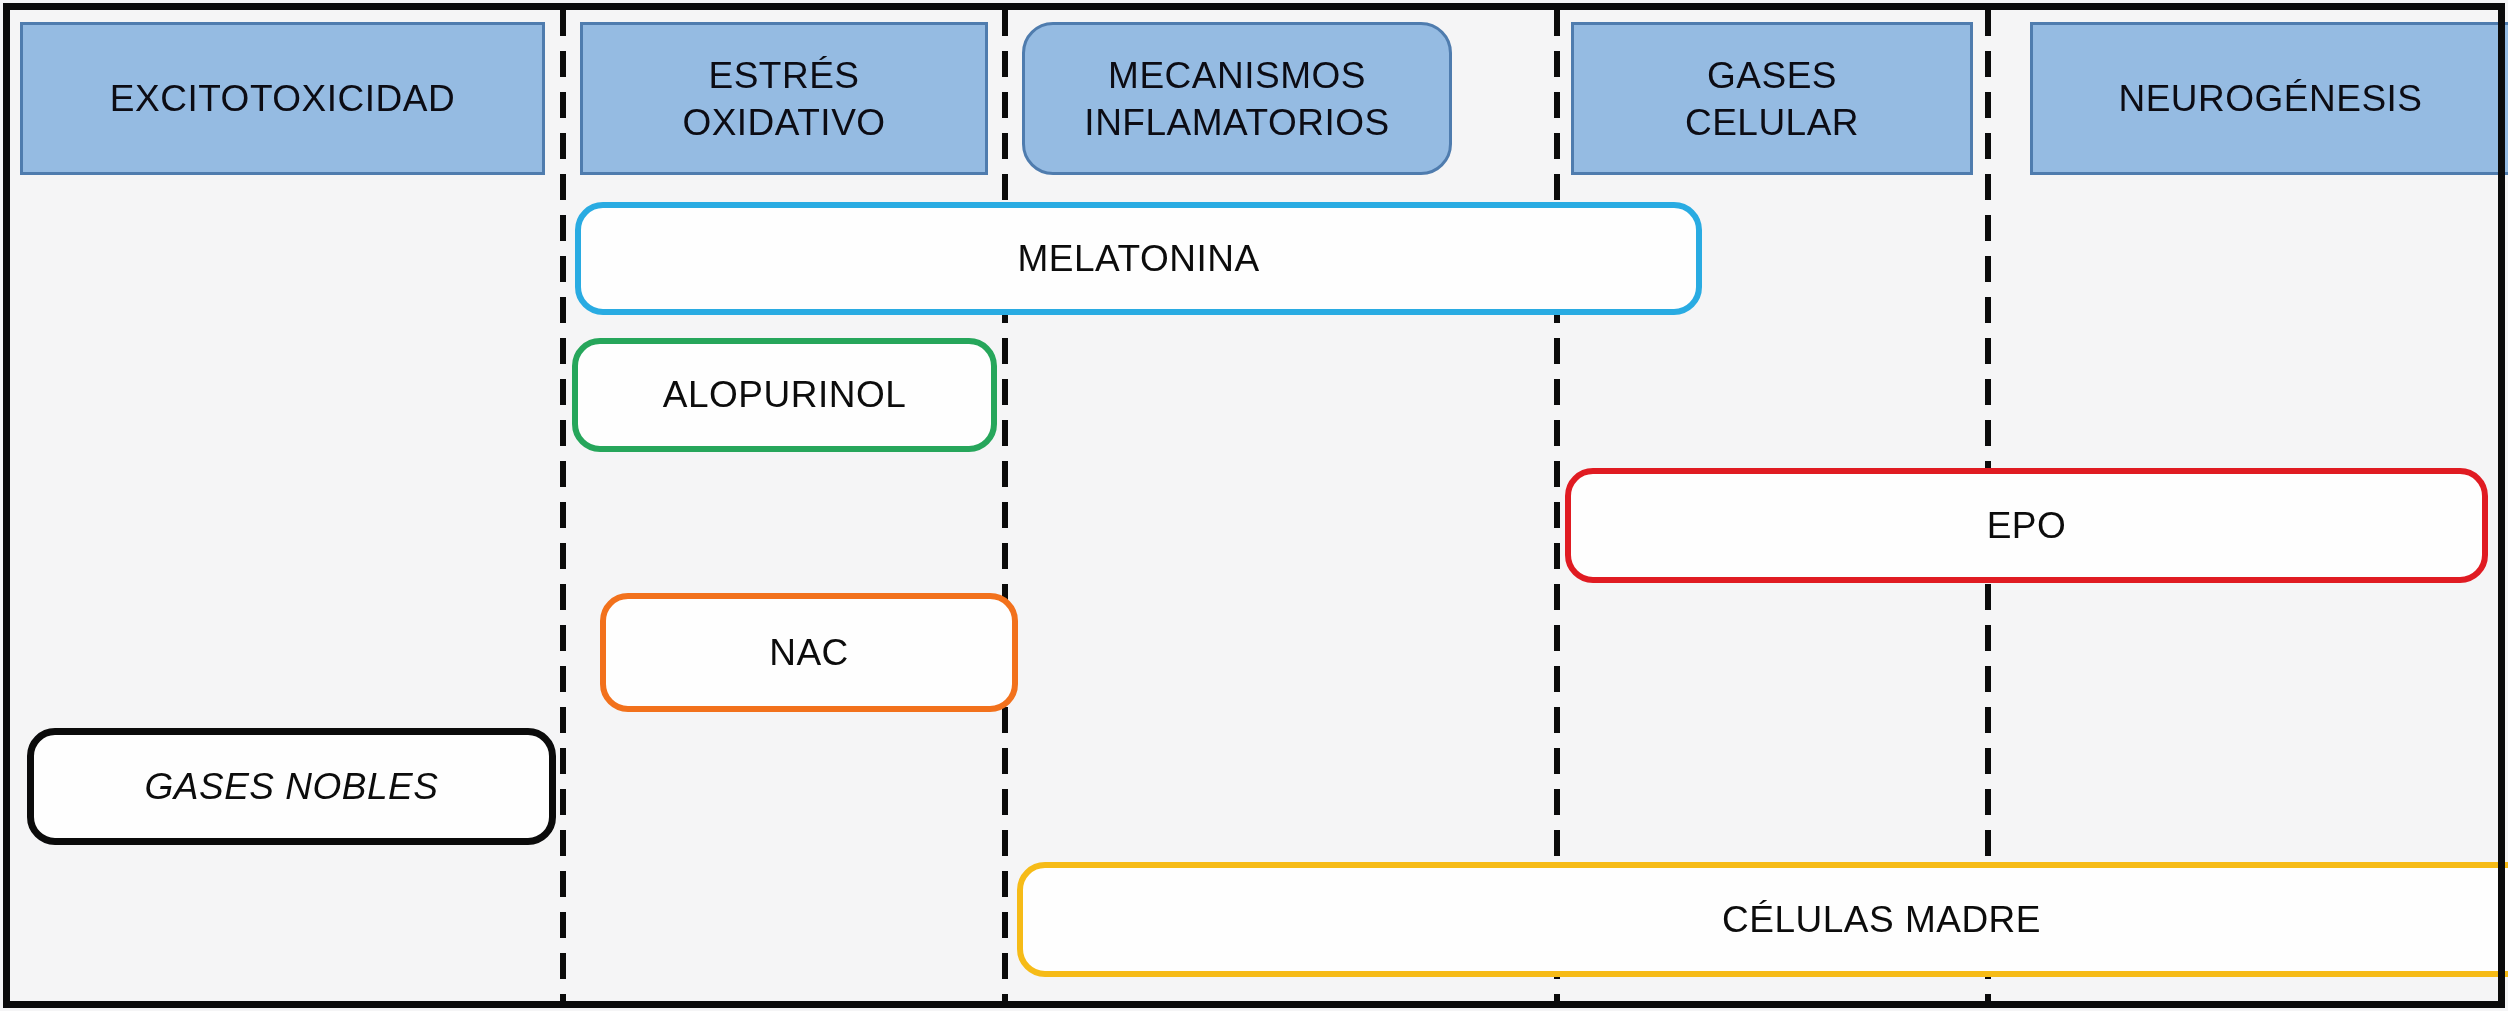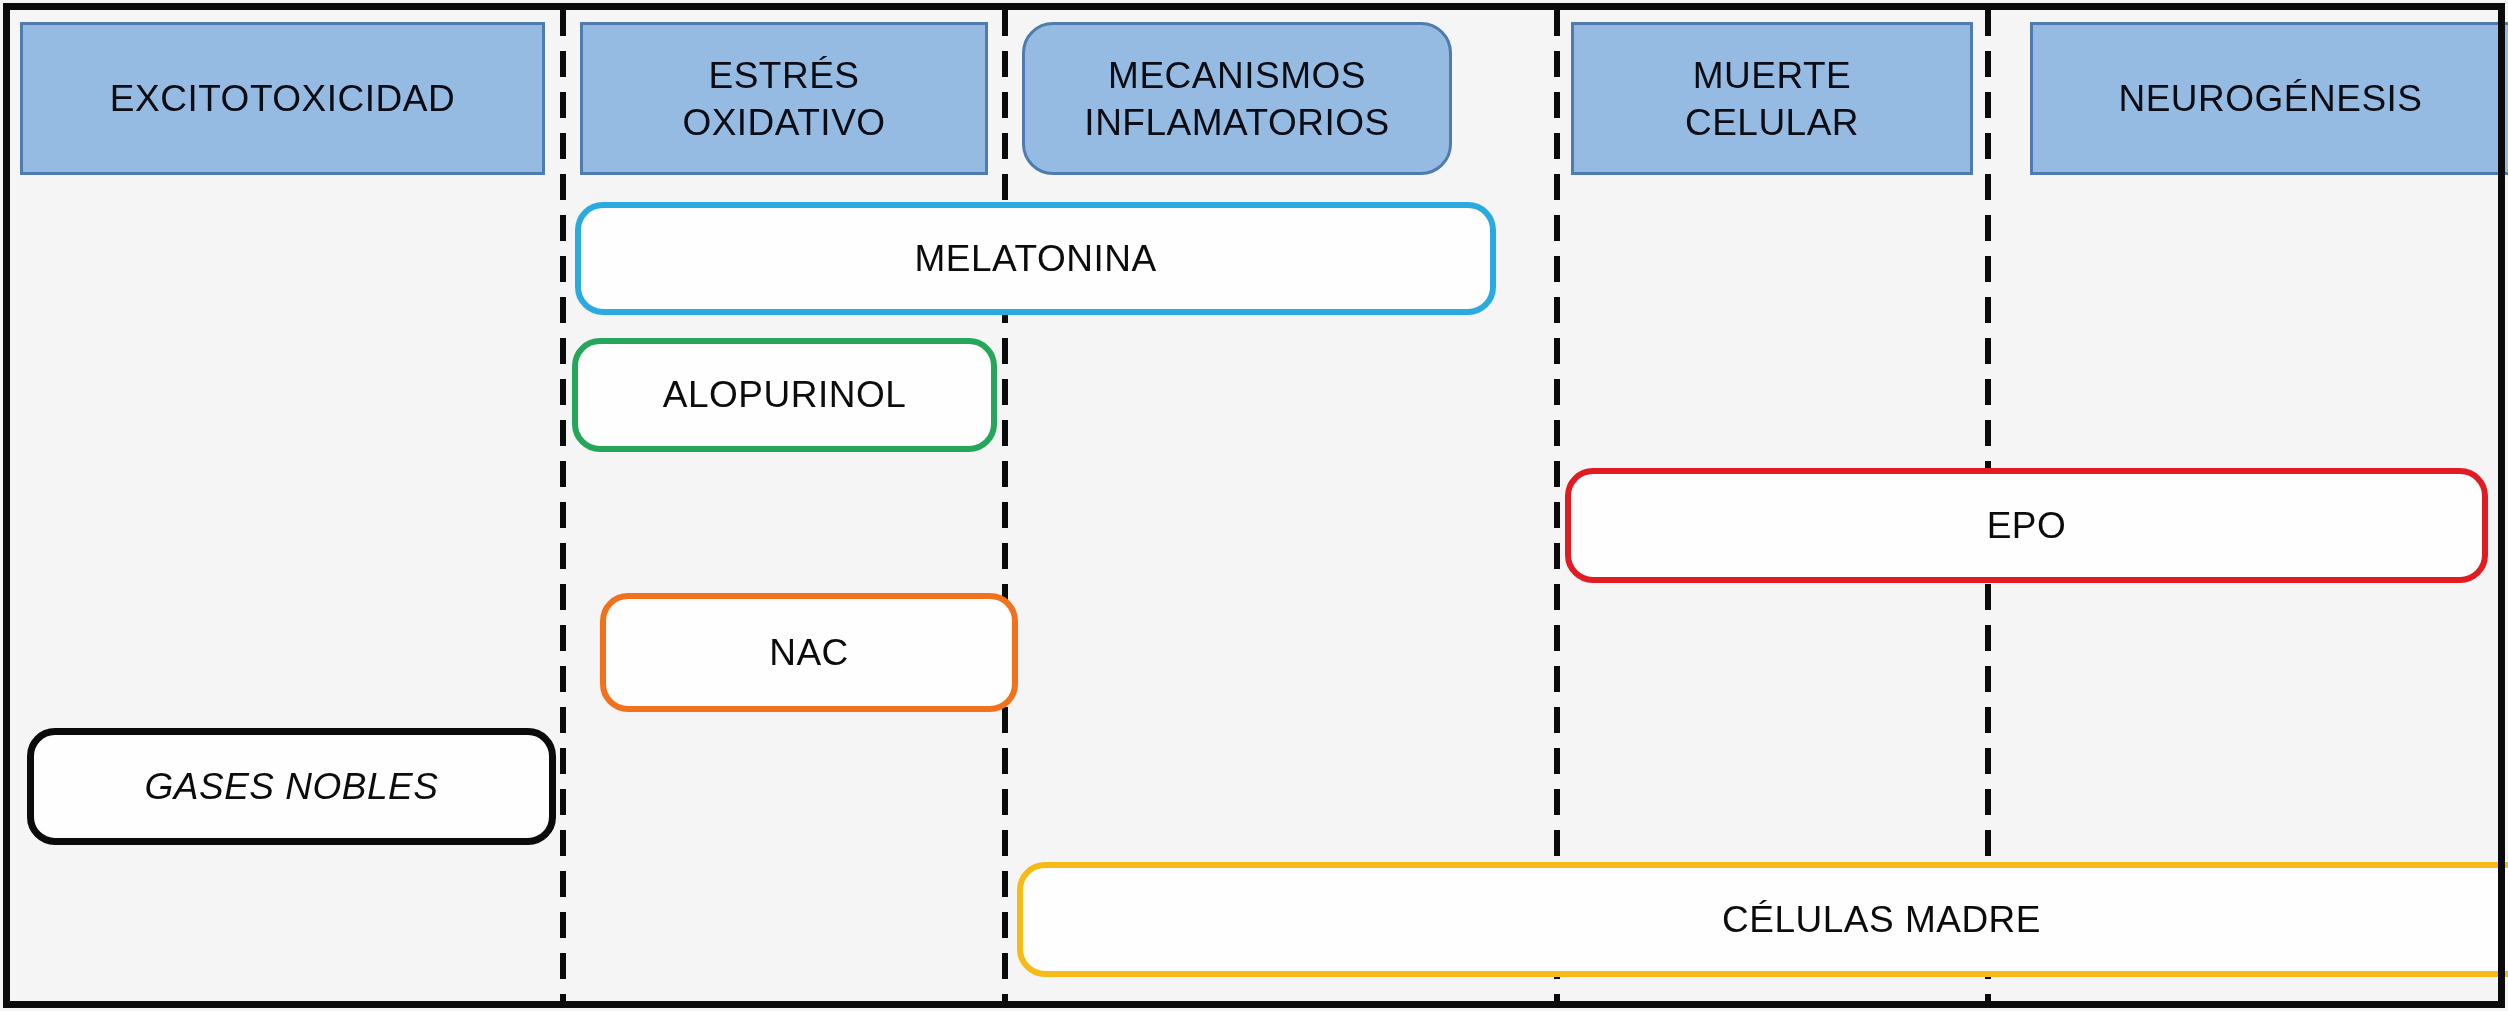--- a/index.html
+++ b/index.html
@@ -66,41 +66,41 @@
     border: 6px solid #000;
     border-radius: 28px;
     display: flex;
     align-items: center;
     justify-content: center;
     text-align: center;
     font-size: 37px;
     color: #0c0c0c;
     letter-spacing: 0.5px;
   }
-  .pill.melatonina    { left: 575px;  top: 202px; width: 921px;  height: 113px; }
+  .pill.melatonina    { left: 575px;  top: 202px; width: 1127px;  height: 113px; }
   .pill.alopurinol    { left: 572px;  top: 338px; width: 425px;  height: 114px; }
   .pill.epo           { left: 1565px; top: 468px; width: 923px;  height: 115px; }
   .pill.nac           { left: 600px;  top: 593px; width: 418px;  height: 119px; }
   .pill.gases-nobles  { left: 27px;   top: 728px; width: 529px;  height: 117px; border-width: 7px; }
   .pill.celulas-madre { left: 1017px; top: 862px; width: 1729px; height: 115px; }
 </style>
 </head>
 <body>
 
 <div id="canvas">
 
   <div class="divider d1"></div>
   <div class="divider d2"></div>
   <div class="divider d3"></div>
   <div class="divider d4"></div>
 
   <div class="col-header h1" style="background: rgb(149, 187, 226);">EXCITOTOXICIDAD</div>
   <div class="col-header h2" style="background: rgb(149, 187, 226);">ESTRÉS OXIDATIVO</div>
   <div class="col-header h3" style="background: rgb(149, 187, 226);">MECANISMOS INFLAMATORIOS</div>
-  <div class="col-header h4" style="background: rgb(149, 187, 226);">MUERTE CELULAR</div>
+  <div class="col-header h4" style="background: rgb(149, 187, 226);">GASES CELULAR</div>
   <div class="col-header h5" style="background: rgb(149, 187, 226);">NEUROGÉNESIS</div>
 
   <div class="pill melatonina" style="border-color: rgb(41, 171, 226);">MELATONINA</div>
   <div class="pill alopurinol" style="border-color: rgb(38, 166, 91);">ALOPURINOL</div>
   <div class="pill epo" style="border-color: rgb(224, 27, 34);">EPO</div>
   <div class="pill nac" style="border-color: rgb(242, 113, 28);">NAC</div>
   <div class="pill gases-nobles" style="border-color: rgb(11, 11, 11); font-style: italic;">GASES NOBLES</div>
   <div class="pill celulas-madre" style="border-color: rgb(246, 187, 23);">CÉLULAS MADRE</div>
 
   <div class="frame"></div>

